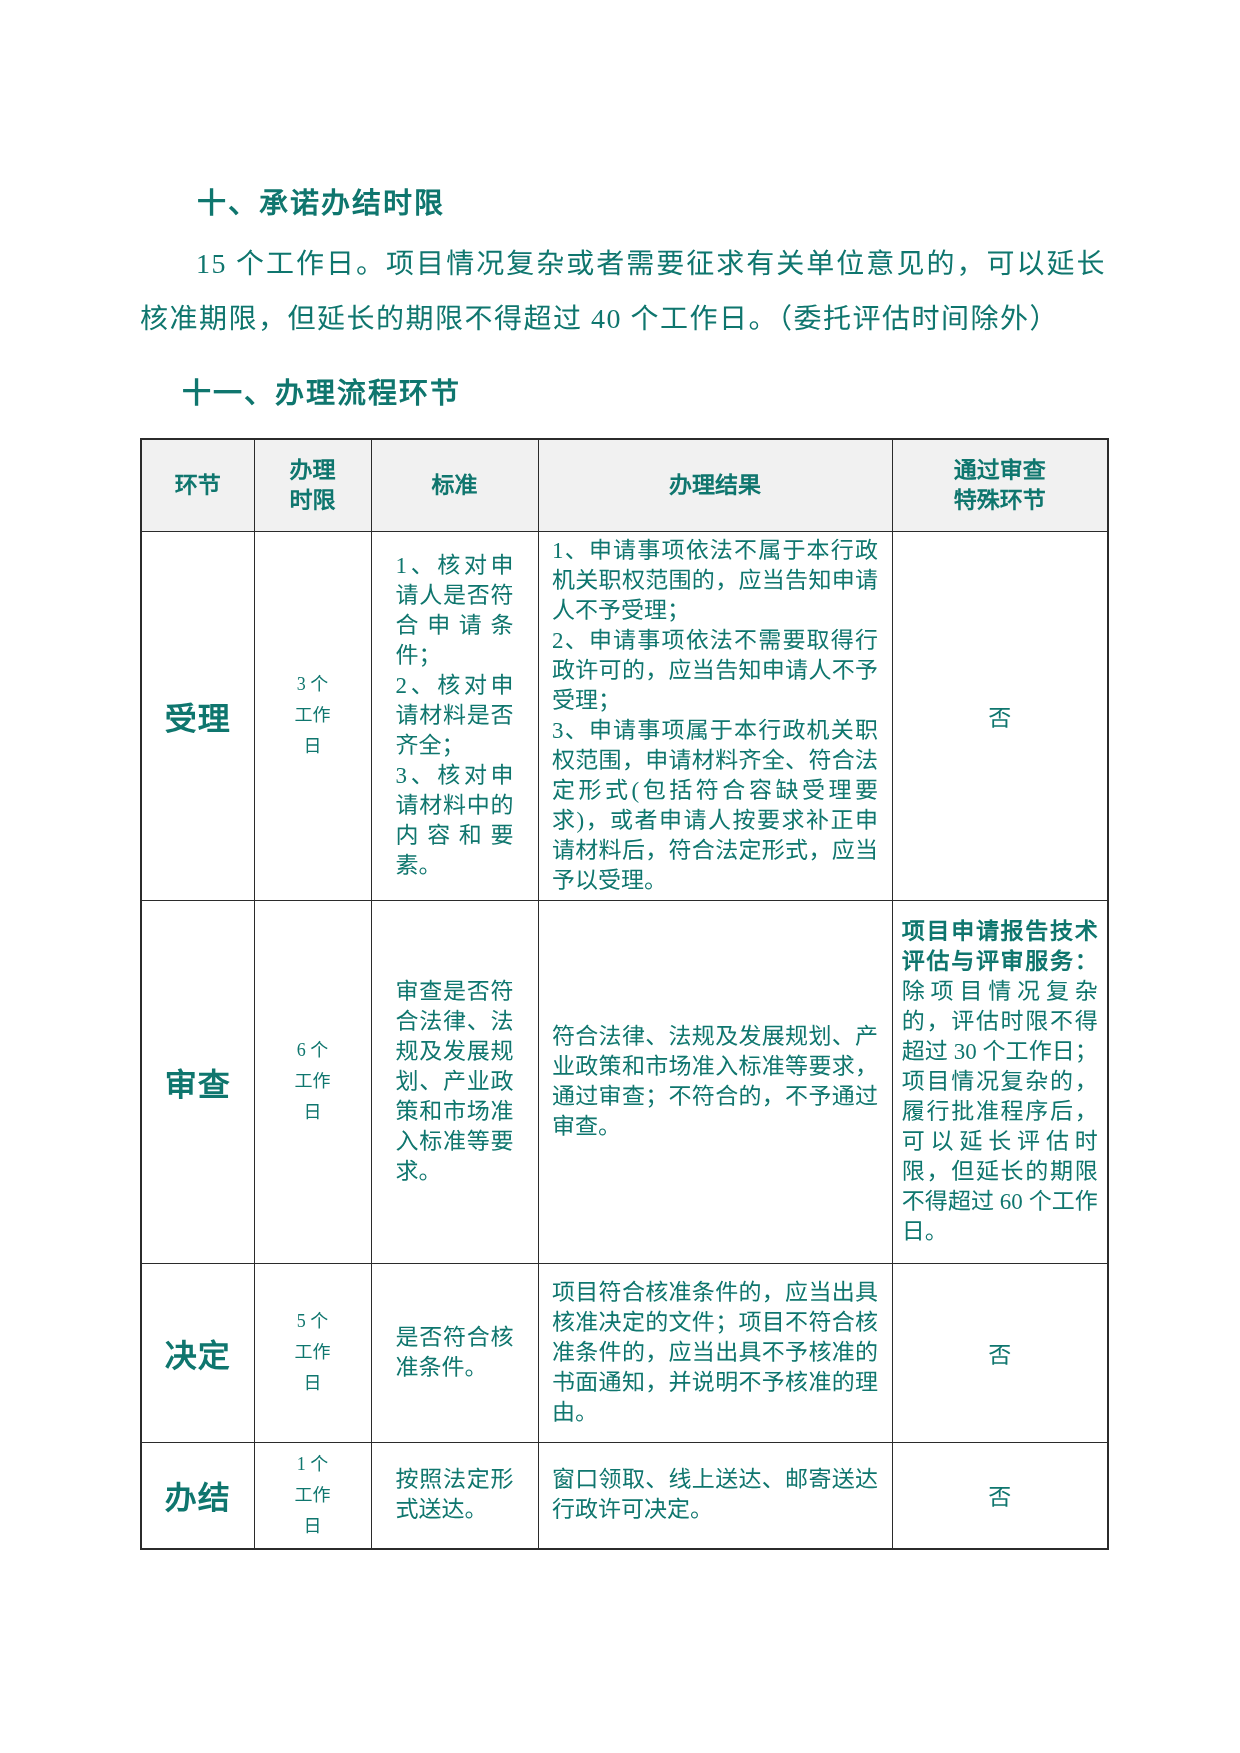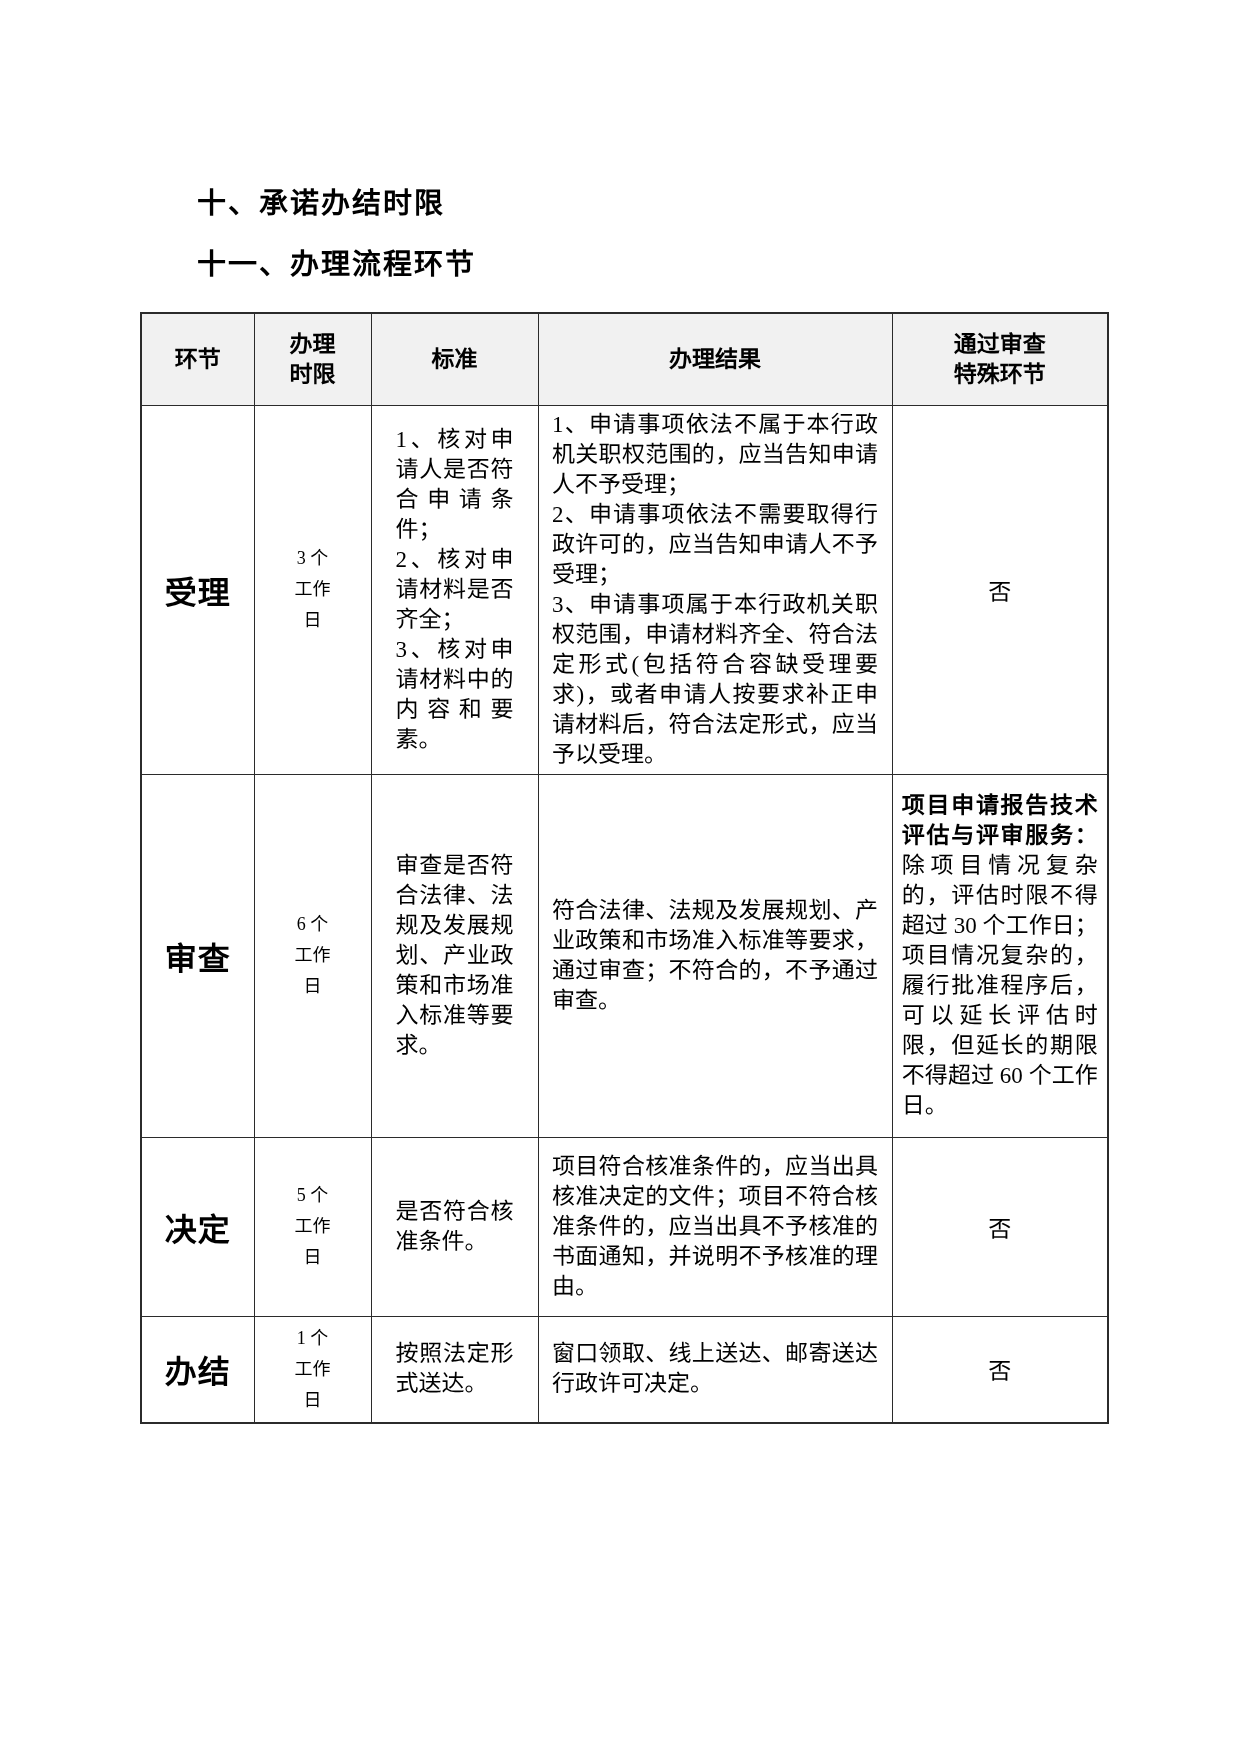--- a/index.html
+++ b/index.html
@@ -6,37 +6,36 @@
     margin: 0;
     padding: 0;
     background: #ffffff;
   }
   .page {
     position: relative;
     width: 1240px;
     height: 1753px;
     margin: 0 auto;
     background: #ffffff;
-    color: #000000;
+    color: #0f766e;
     box-sizing: border-box;
     padding: 186px 134px 0 140px;
     font-family: "Liberation Serif", "DejaVu Serif", serif;
     overflow: hidden;
   }
   h2.sec-heading {
     margin: 0 0 0 57px;
     font-size: 29px;
     font-weight: bold;
     font-family: "Liberation Sans", "DejaVu Sans", sans-serif;
     letter-spacing: 2px;
     line-height: 34px;
   }
   h2.sec-heading-2 {
-    margin: 30px 0 28px 57px;
-    font-family: Liberation Mono, monospace;
+    margin: 30px 0 28px 42px;
   }
   p.body-par {
     margin: 16px 0 0 0;
     font-size: 28px;
     line-height: 55px;
     text-indent: 2em;
     text-align: justify;
     letter-spacing: 1.5px;
   }
   table.proc-table {
@@ -103,20 +102,21 @@
     letter-spacing: 2px;
   }
 </style>
 </head>
 <body>
 
 <div class="page">
 
   <h2 class="sec-heading">十、承诺办结时限</h2>
 
+  <p class="body-par">15 个工作日。项目情况复杂或者需要征求有关单位意见的，可以延长核准期限，但延长的期限不得超过 40 个工作日。（委托评估时间除外）</p>
 
   <h2 class="sec-heading sec-heading-2">十一、办理流程环节</h2>
 
   <table class="proc-table">
     <colgroup>
       <col class="c1">
         <col class="c2">
         <col class="c3">
         <col class="c4">
         <col class="c5">

